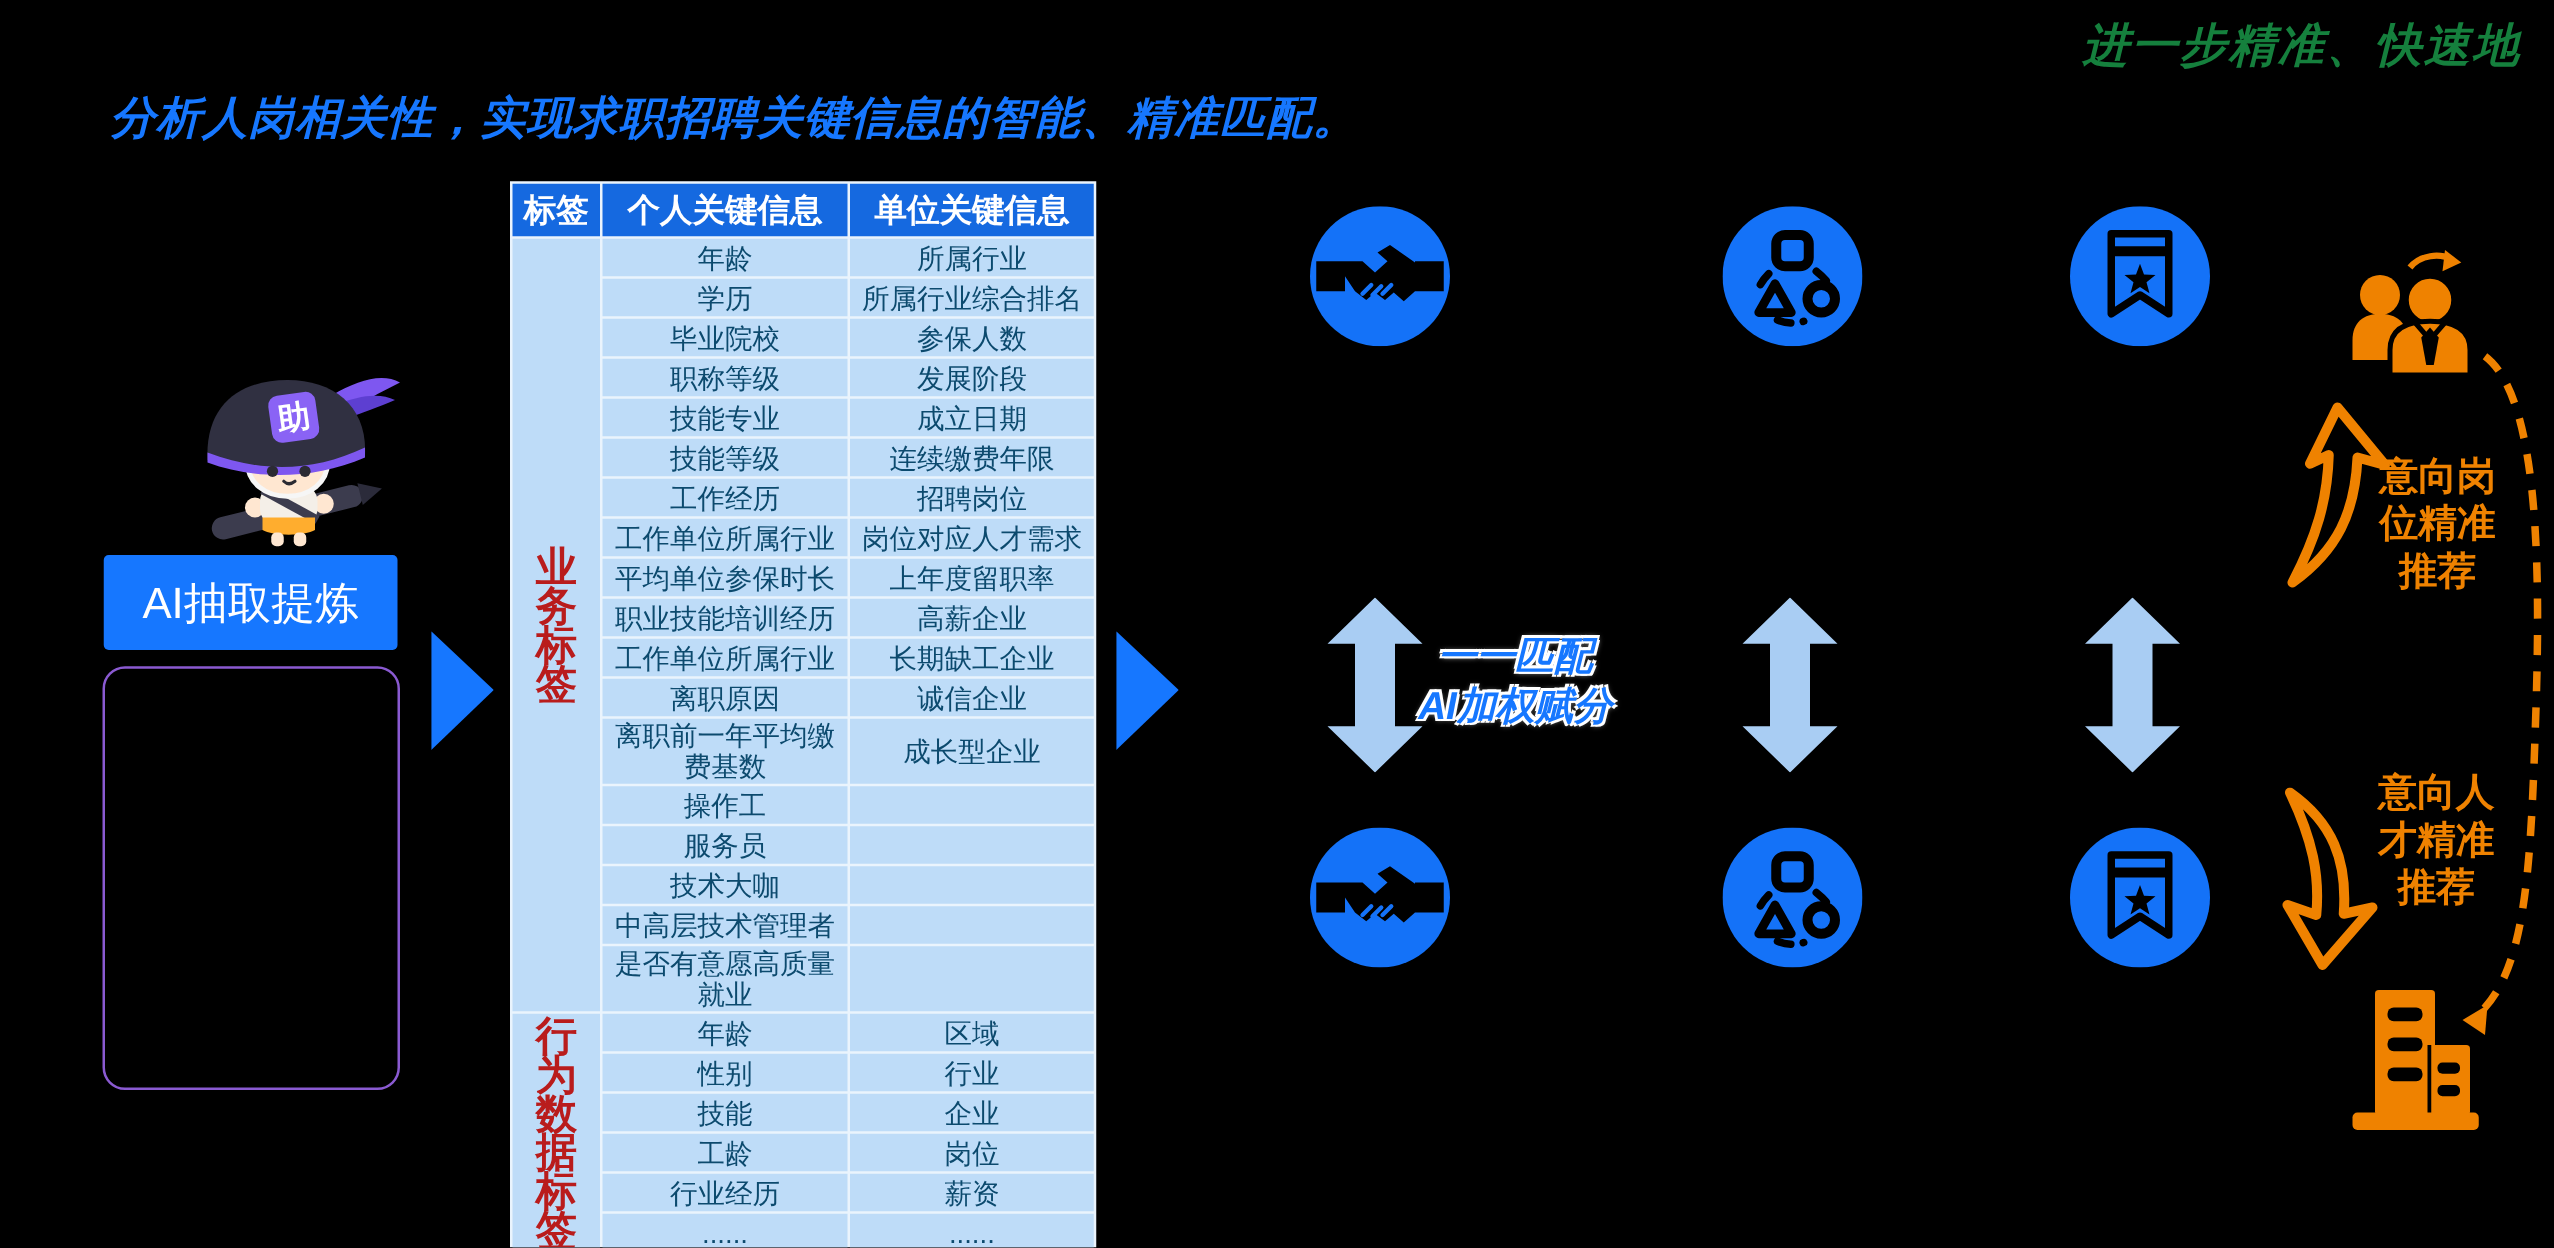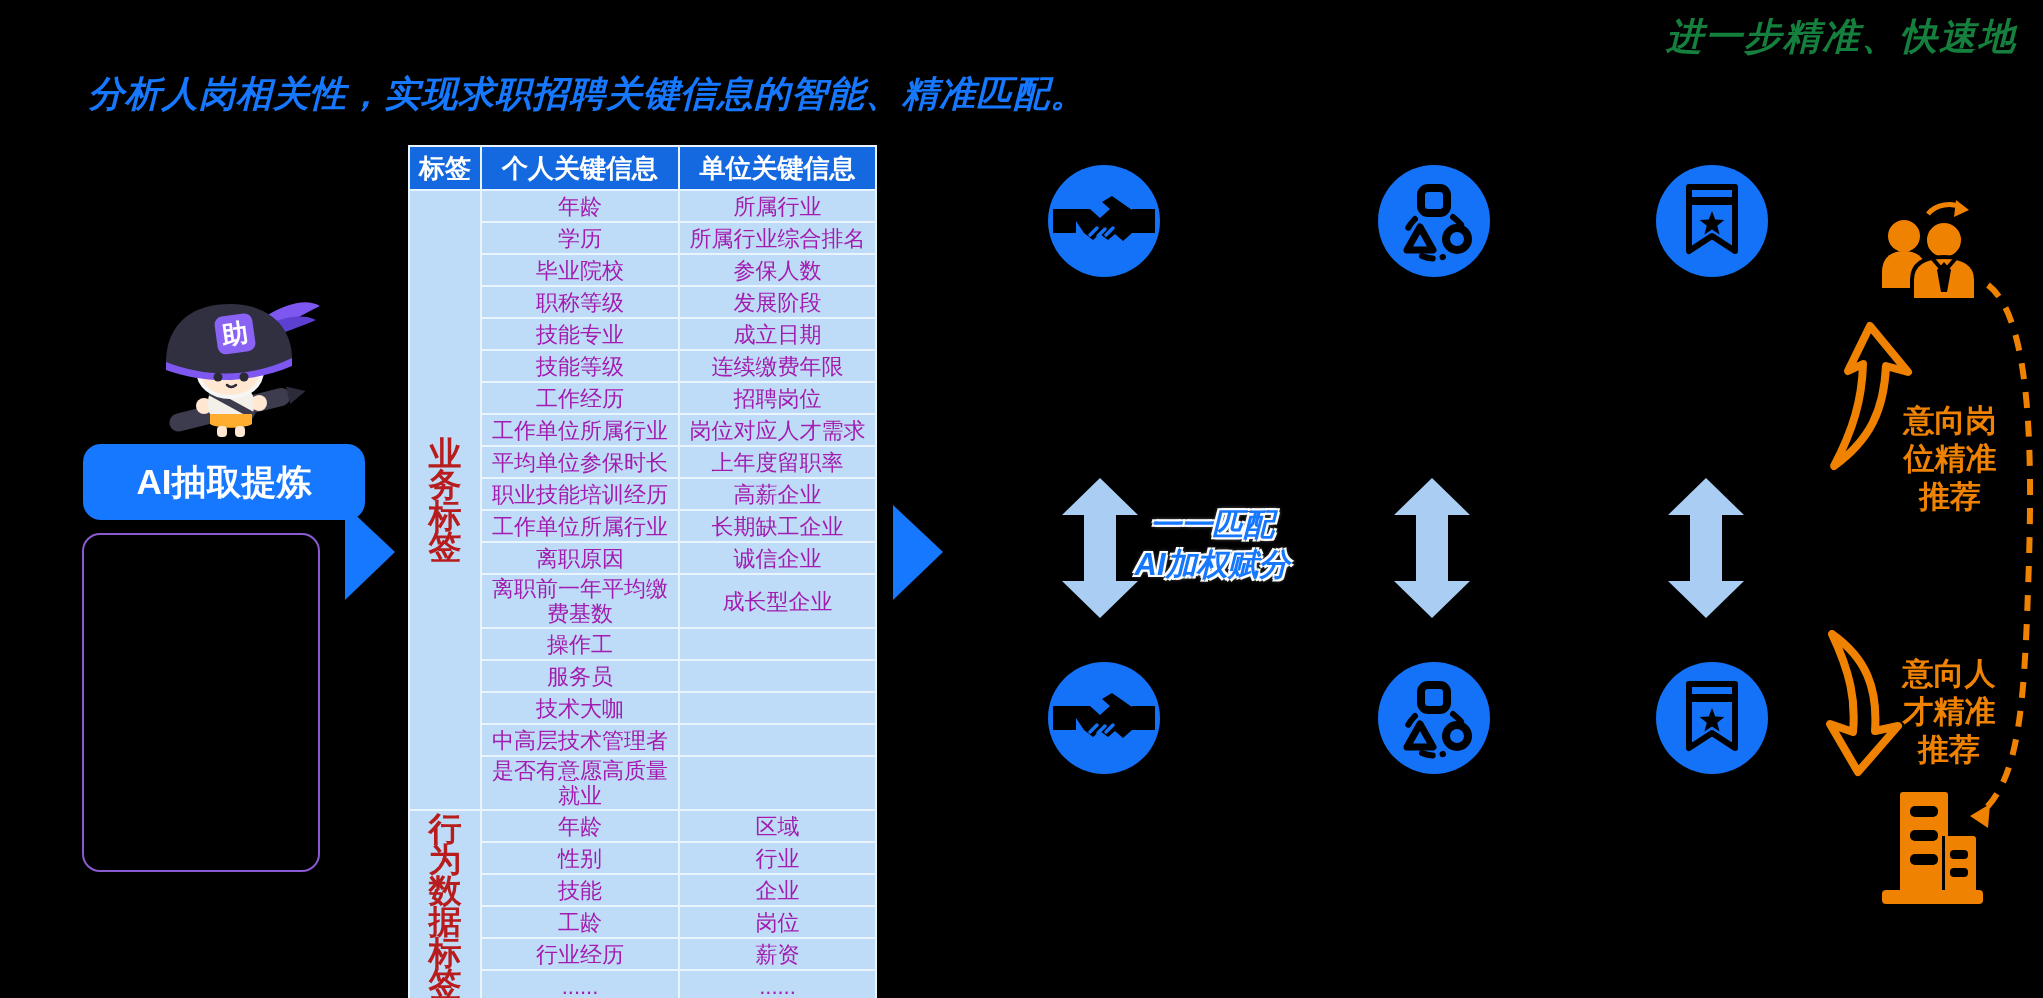--- a/index.html
+++ b/index.html
@@ -1,36 +1,36 @@
 <!DOCTYPE html>
 <html><head>
 <meta charset="utf-8">
 <style>
   html,body{margin:0;padding:0;background:#000;}
   .canvas{position:relative;width:2043px;height:998px;background:#000;overflow:hidden;
           font-family:"Liberation Sans","DejaVu Sans",sans-serif;}
   .note{position:absolute;top:12px;right:26px;color:#15803d;font-size:37px;font-weight:bold;font-style:italic;letter-spacing:2px;}
   .title{position:absolute;left:88px;top:70px;color:#1677ff;font-size:36px;font-weight:bold;font-style:italic;letter-spacing:1px;}
   .mascot{position:absolute;left:138px;top:282px;width:190px;height:160px;}
-  .extract-btn{position:absolute;left:83px;top:444px;width:282px;height:76px;background:#1677ff;border-radius:18px;
-               color:#fff;font-size:35px;font-weight:bold;display:flex;align-items:center;justify-content:center;cursor:pointer;}
+  .extract-btn{position:absolute;left:83px;top:444px;width:235px;height:76px;background:#1677ff;border-radius:4px;
+               color:#fff;font-size:35px;font-weight:normal;display:flex;align-items:center;justify-content:center;cursor:pointer;}
   .empty-box{position:absolute;left:82px;top:533px;width:234px;height:335px;border:2px solid #8a5ad1;border-radius:18px;background:#000;}
   .tri{position:absolute;width:50px;height:95px;}
   .tri1{left:345px;top:505px;} .tri2{left:893px;top:505px;}
   .table-wrap{position:absolute;left:408px;top:145px;width:461px;}
   table{border-collapse:separate;border-spacing:2px;width:100%;table-layout:fixed;background:#eaf4fd;}
   th{background:#1569e0;color:#fff;font-size:26px;font-weight:bold;height:42px;padding:0 2px;}
-  td{background:#bedcf8;color:#a21caf;font-size:22px;text-align:center;height:28px;line-height:25px;padding:1px 5px;word-break:break-all;}
+  td{background:#bedcf8;color:#0c4a6e;font-size:22px;text-align:center;height:28px;line-height:25px;padding:1px 5px;word-break:break-all;}
   td.sec{font-weight:bold;font-size:33px;color:#b91c1c;white-space:pre-line;line-height:31px;}
   .icon{position:absolute;width:112px;height:112px;}
   .darrow{position:absolute;width:80px;height:140px;}
   .step-label{position:absolute;color:#1677ff;font-weight:bold;font-style:italic;font-size:31px;line-height:40px;
       text-align:center;white-space:pre-line;
       text-shadow:-2px -2px 0 #fff,2px -2px 0 #fff,-2px 2px 0 #fff,2px 2px 0 #fff,0 0 5px #fff;}
-  .orange-label{position:absolute;color:#ef8200;font-weight:bold;font-size:31px;line-height:38px;text-align:center;width:108px;word-break:break-all;margin-top:40px;}
+  .orange-label{position:absolute;color:#ef8200;font-weight:bold;font-size:31px;line-height:38px;text-align:center;width:108px;word-break:break-all;}
   .abs{position:absolute;}
 </style>
 </head>
 <body>
 
 <svg width="0" height="0" style="position:absolute">
   <defs>
     <symbol id="sym-handshake" viewBox="0 0 112 112">
       <circle cx="56" cy="56" r="56" fill="#1472f8"></circle>
       <g fill="#000">

